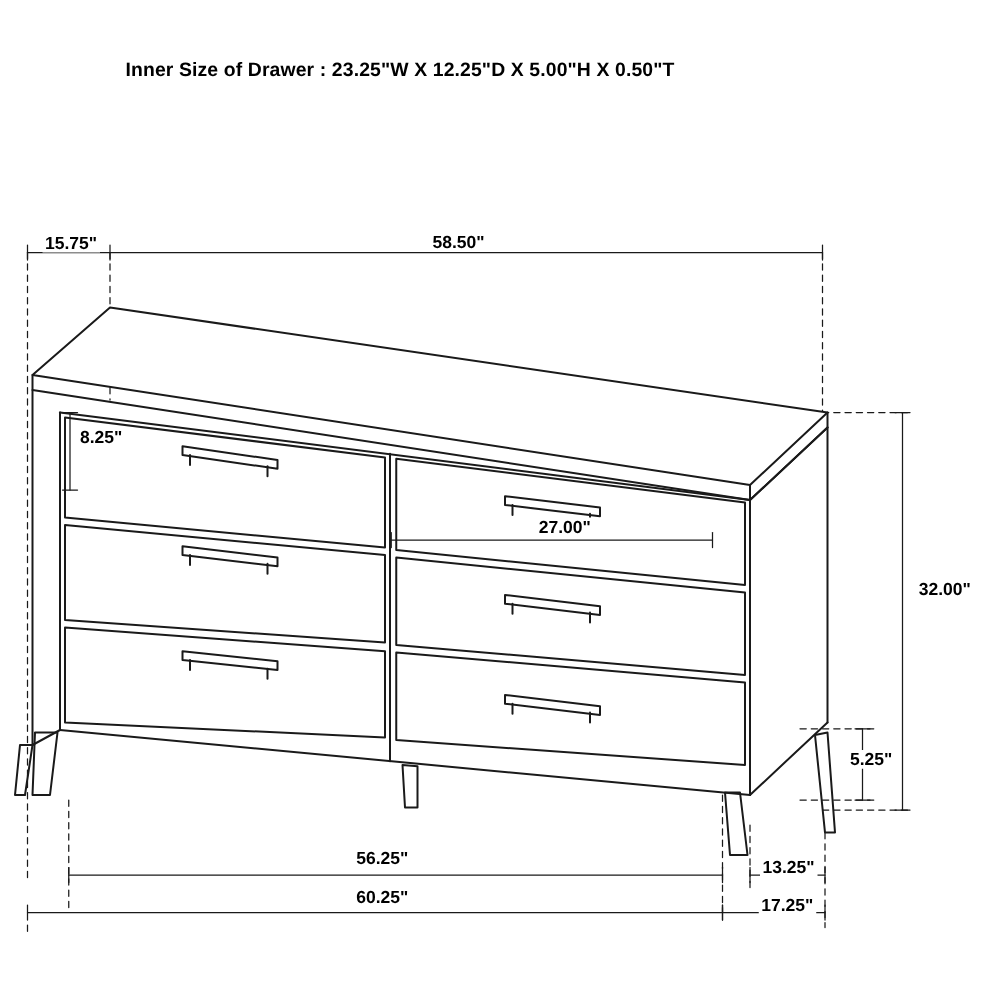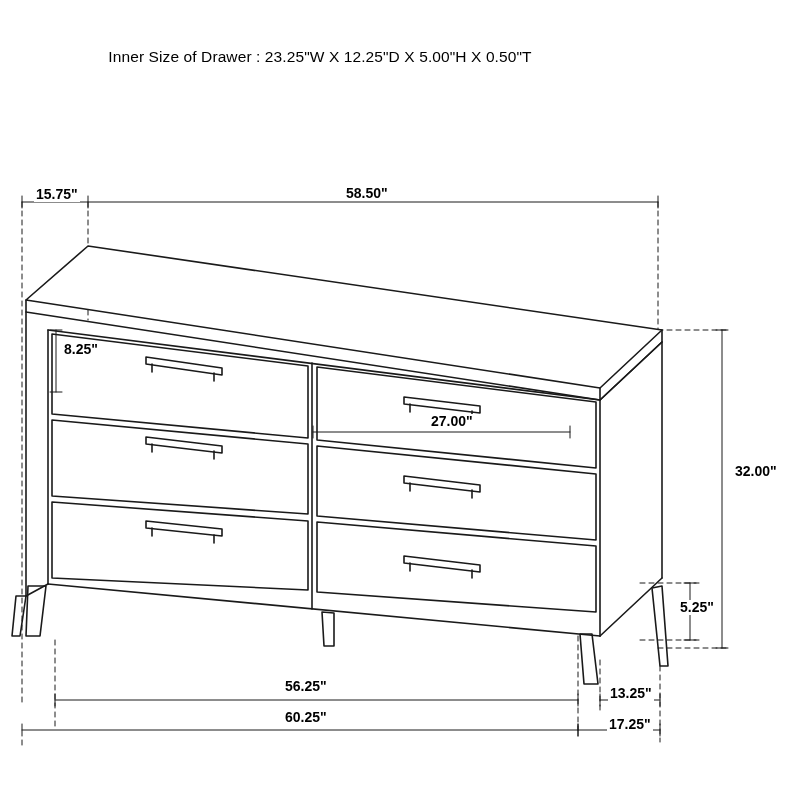--- a/index.html
+++ b/index.html
@@ -20,21 +20,21 @@
     width: 800px;
     height: 800px;
   }
   #title {
     position: absolute;
     top: 48px;
     left: 0;
     width: 640px;
     text-align: center;
     font-size: 15.5px;
-    font-weight: normal;
+    font-weight: bold;
     letter-spacing: 0.1px;
     white-space: nowrap;
   }
   svg.diagram {
     position: absolute;
     left: 0;
     top: 0;
     width: 800px;
     height: 800px;
   }

